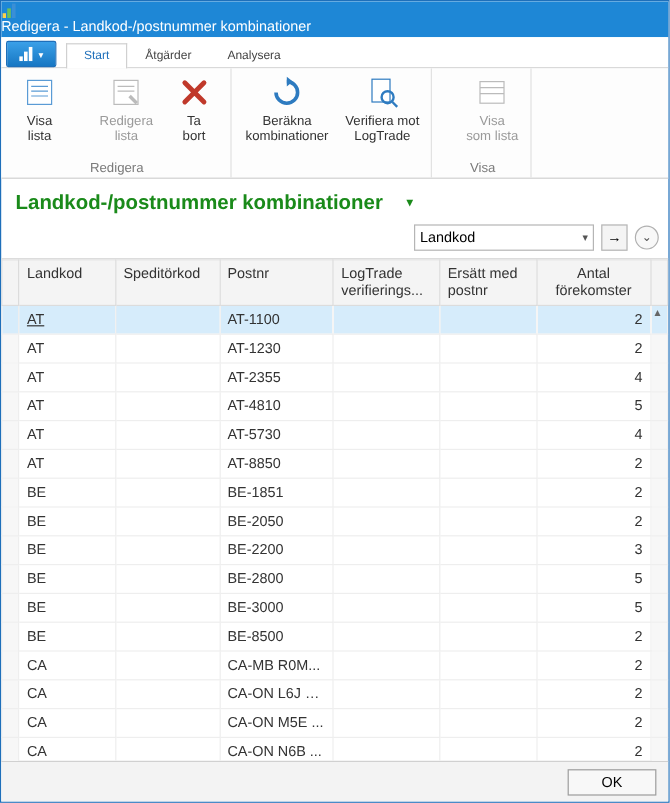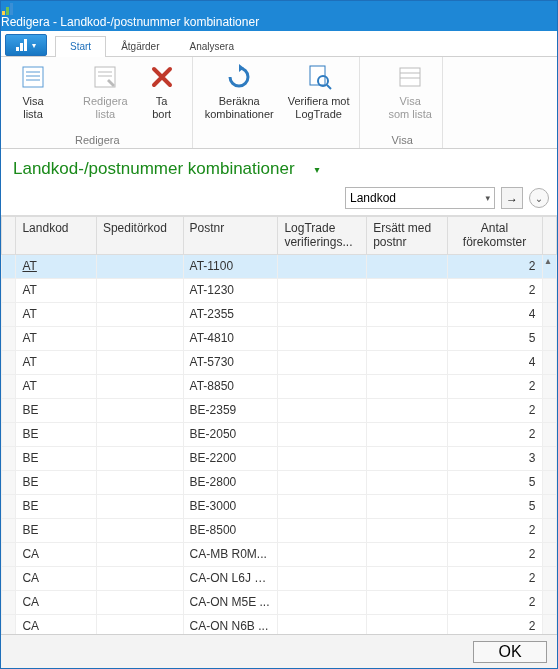--- a/index.html
+++ b/index.html
@@ -92,21 +92,21 @@
   }
   .ritm.disabled { color:#9a9a9a;margin-left:16px; }
   .ritm .ricon { width:32px; height:32px; margin-bottom:2px; display:flex;align-items:center;justify-content:center; }
   .rgroup .glabel { text-align:center; font-size:11px; color:#7a7a7a; padding-bottom:2px; }
 
   
   .page-title {
     padding: 10px 12px 8px 12px;
     color: #1a8a1a;
     font-size: 17px;
-    display:flex; align-items:center; gap:20px;
+    display:flex; align-items:center; gap:20px;font-weight:bold;
   }
   .page-title .dd { font-size:10px; color:#1a8a1a; }
 
   
   .filter-row {
     display:flex; justify-content:flex-end; align-items:center;
     padding: 0 8px 6px 8px; gap:6px;
   }
   .filter-input {
     width: 160px; height:22px;
@@ -189,21 +189,21 @@
     border-top:1px solid #d0d0d0;
     background:#f3f3f3;
     height:34px;
     display:flex; align-items:center; justify-content:flex-end;
     padding-right:10px;
   }
   .ok-btn {
     min-width:74px; height:22px;
     border:1px solid #9c9c9c;
     background:#f8f8f8;
-    font-size:16px;
+    font-size:12px;
   }
 </style>
 </head>
 <body>
 
 <div class="titlebar">
   <span class="icon">
     <svg width="14" height="14" viewBox="0 0 14 14">
         <rect x="0" y="10" width="3" height="4" fill="#ffd24a"></rect>
         <rect x="4" y="6" width="3" height="8" fill="#6fc05a"></rect>
@@ -416,21 +416,21 @@
           <td>AT-8850</td>
           <td></td>
           <td></td>
           <td class="right">2</td>
           <td class="hcol"></td>
         </tr>
         <tr>
           <td class="hcol"></td>
           <td class="landkod"><span>BE</span></td>
           <td></td>
-          <td>BE-2359</td>
+          <td>BE-1851</td>
           <td></td>
           <td></td>
           <td class="right">2</td>
           <td class="hcol"></td>
         </tr>
         <tr>
           <td class="hcol"></td>
           <td class="landkod"><span>BE</span></td>
           <td></td>
           <td>BE-2050</td>

